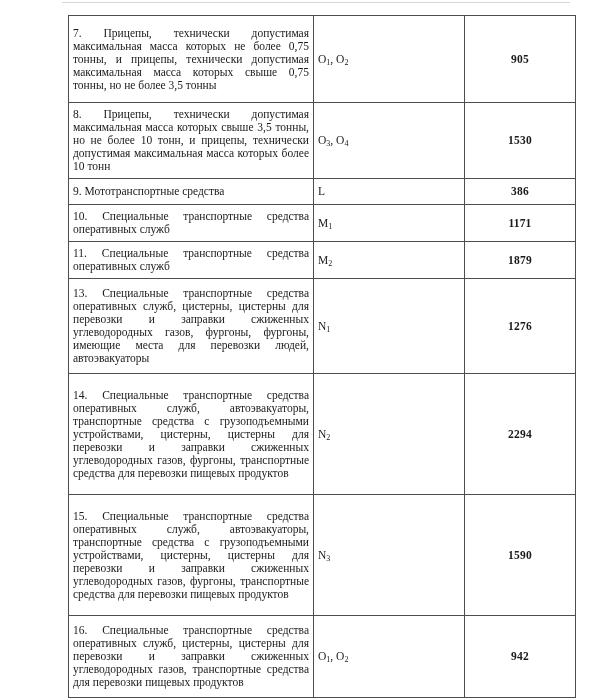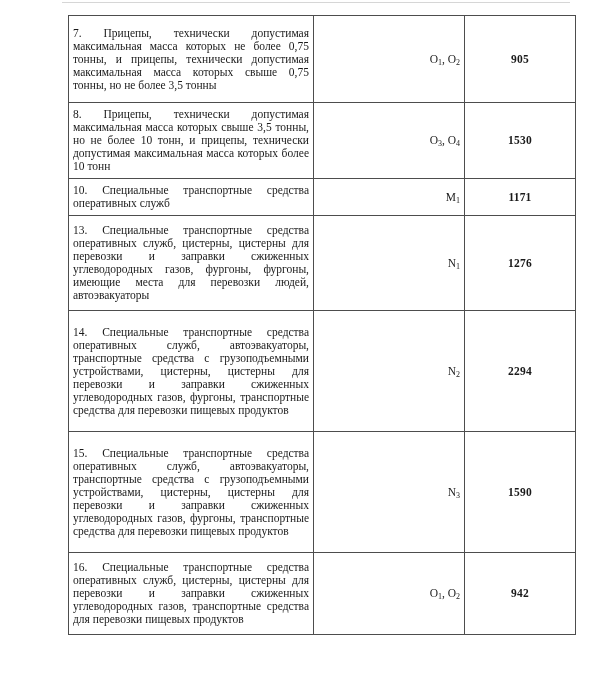--- a/index.html
+++ b/index.html
@@ -36,21 +36,21 @@
     vertical-align: middle;
     font-size: 11.5px;
     line-height: 13px;
     padding: 2px 4px;
   }
   td.desc-cell {
     text-align: justify;
     text-align-last: left;
   }
   td.cat-cell {
-    text-align: right;
+    text-align: left;
     font-size: 12px;
     padding: 2px 2px;
   }
   td.cat-cell sub {
     font-size: 8px;
     line-height: 0;
     vertical-align: -2px;
   }
   td.val-cell {
     text-align: center;
@@ -76,23 +76,33 @@
         <td class="desc-cell" style="height: 82px;">7. Прицепы, технически допустимая максимальная масса которых не более 0,75 тонны, и прицепы, технически допустимая максимальная масса которых свыше 0,75 тонны, но не более 3,5 тонны</td>
         <td class="cat-cell"><span>O</span><sub>1</sub><span>, O</span><sub>2</sub></td>
         <td class="val-cell">905</td>
       </tr>
       <tr>
         <td class="desc-cell" style="height: 71px;">8. Прицепы, технически допустимая максимальная масса которых свыше 3,5 тонны, но не более 10 тонн, и прицепы, технически допустимая максимальная масса которых более 10 тонн</td>
         <td class="cat-cell"><span>O</span><sub>3</sub><span>, O</span><sub>4</sub></td>
         <td class="val-cell">1530</td>
       </tr>
       <tr>
+        <td class="desc-cell" style="height: 21px;">9. Мототранспортные средства</td>
+        <td class="cat-cell"><span>L</span></td>
+        <td class="val-cell">386</td>
+      </tr>
+      <tr>
         <td class="desc-cell" style="height: 32px;">10. Специальные транспортные средства оперативных служб</td>
         <td class="cat-cell"><span>M</span><sub>1</sub></td>
         <td class="val-cell">1171</td>
+      </tr>
+      <tr>
+        <td class="desc-cell" style="height: 32px;">11. Специальные транспортные средства оперативных служб</td>
+        <td class="cat-cell"><span>M</span><sub>2</sub></td>
+        <td class="val-cell">1879</td>
       </tr>
       <tr>
         <td class="desc-cell" style="height: 90px;">13. Специальные транспортные средства оперативных служб, цистерны, цистерны для перевозки и заправки сжиженных углеводородных газов, фургоны, фургоны, имеющие места для перевозки людей, автоэвакуаторы</td>
         <td class="cat-cell"><span>N</span><sub>1</sub></td>
         <td class="val-cell">1276</td>
       </tr>
       <tr>
         <td class="desc-cell" style="height: 116px;">14. Специальные транспортные средства оперативных служб, автоэвакуаторы, транспортные средства с грузоподъемными устройствами, цистерны, цистерны для перевозки и заправки сжиженных углеводородных газов, фургоны, транспортные средства для перевозки пищевых продуктов</td>
         <td class="cat-cell"><span>N</span><sub>2</sub></td>
         <td class="val-cell">2294</td>

